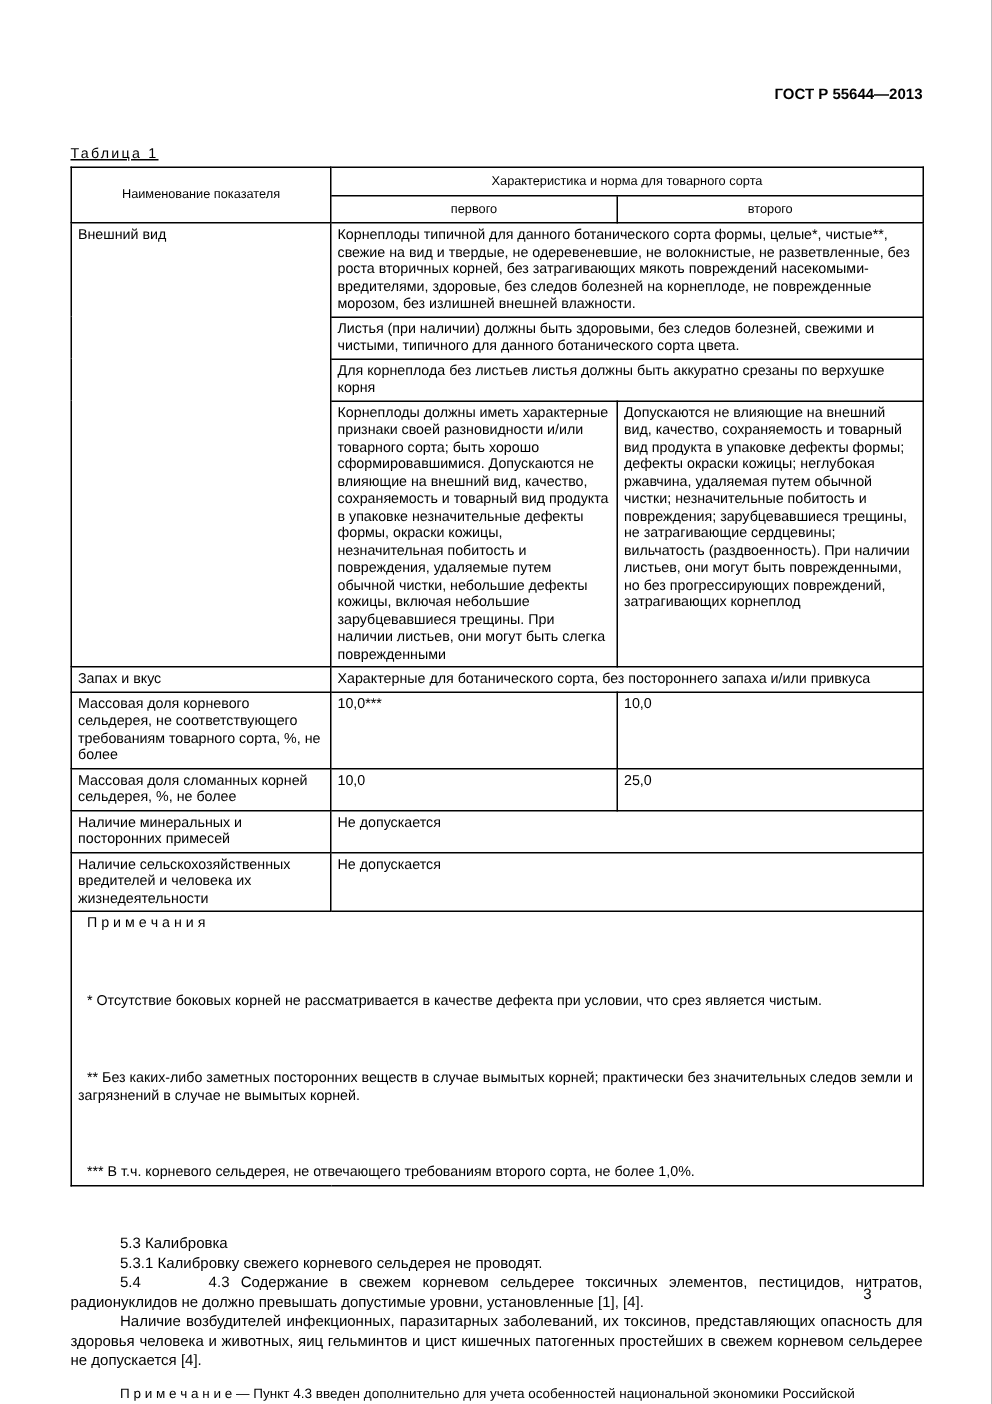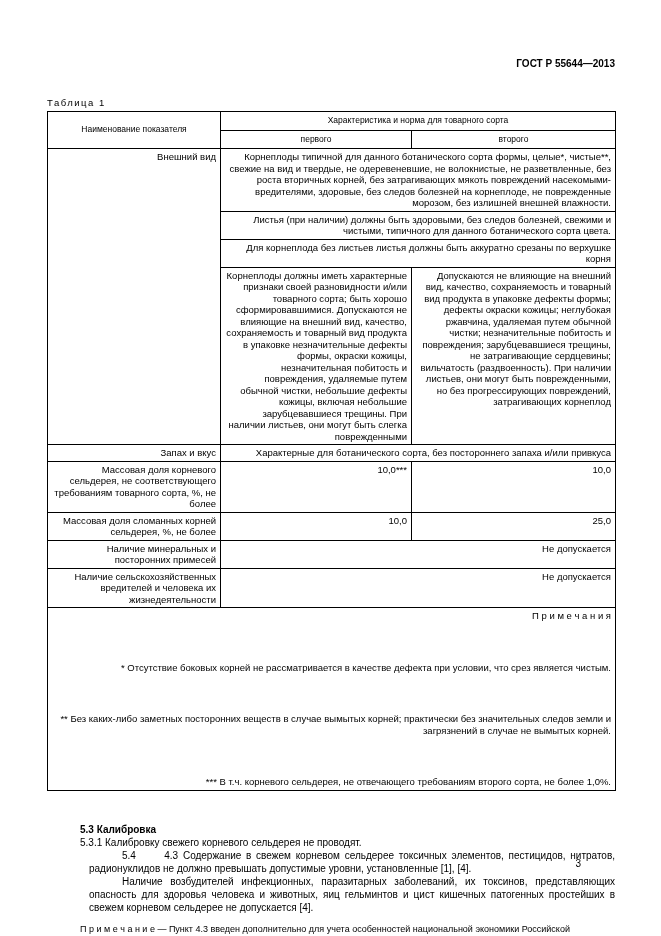--- a/index.html
+++ b/index.html
@@ -18,36 +18,37 @@
   .doc-number {
     text-align: right;
     font-weight: bold;
     font-size: 10px;
     margin-bottom: 28px;
   }
   .table-label {
     font-size: 9.5px;
     letter-spacing: 1.5px;
     margin-bottom: 3px;
+    text-decoration: underline;
   }
   table.gost-table {
     border-collapse: collapse;
     width: 568px;
     table-layout: fixed;
   }
   table.gost-table col.c1 { width: 173px; }
   table.gost-table col.c2 { width: 191px; }
   table.gost-table col.c3 { width: 204px; }
   table.gost-table th, table.gost-table td {
     border: 1px solid #000;
     font-size: 9.5px;
     line-height: 11.5px;
     padding: 2px 4px;
     vertical-align: top;
-    text-align: right;
+    text-align: left;
     box-sizing: border-box;
   }
   table.gost-table th {
     font-weight: normal;
     font-size: 8.5px;
     text-align: center;
     vertical-align: middle;
     padding: 3px 4px;
   }
   td.name-cell { vertical-align: top; }
@@ -66,22 +67,22 @@
   .body-text {
     margin-top: 13px;
     width: 568px;
     font-size: 10px;
     line-height: 13px;
   }
   .para {
     margin: 0;
     text-indent: 33px;
   }
-  .para.bold { font-weight: bold; margin-top: 32px; }
-  .para.just { text-align: justify; margin-left: 42px; }
+  .para.bold { font-weight: normal; margin-top: 32px; }
+  .para.just { text-align: justify; }
   .para.note-para {
     margin-top: 9px;
     font-size: 9px;
     line-height: 12px;
   }
   .page-number {
     position: absolute;
     top: 858px;
     right: 80px;
     font-size: 10px;

